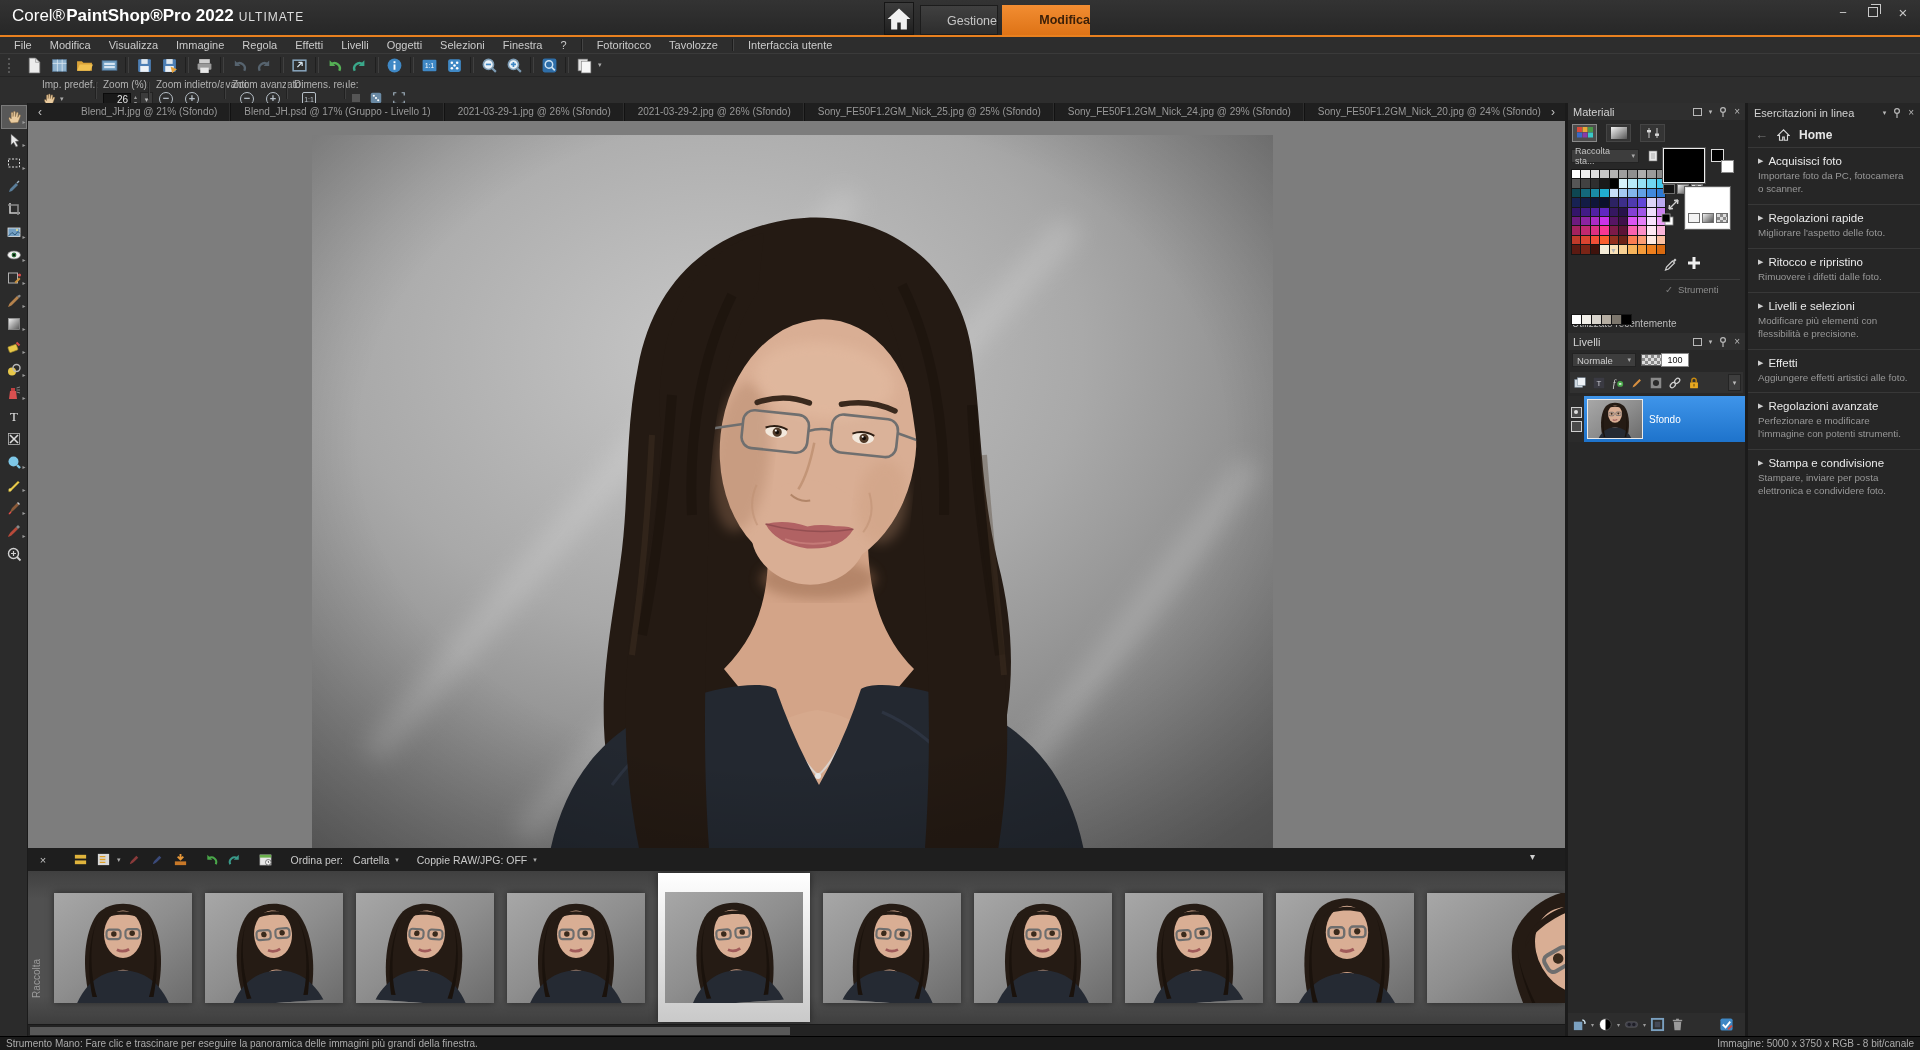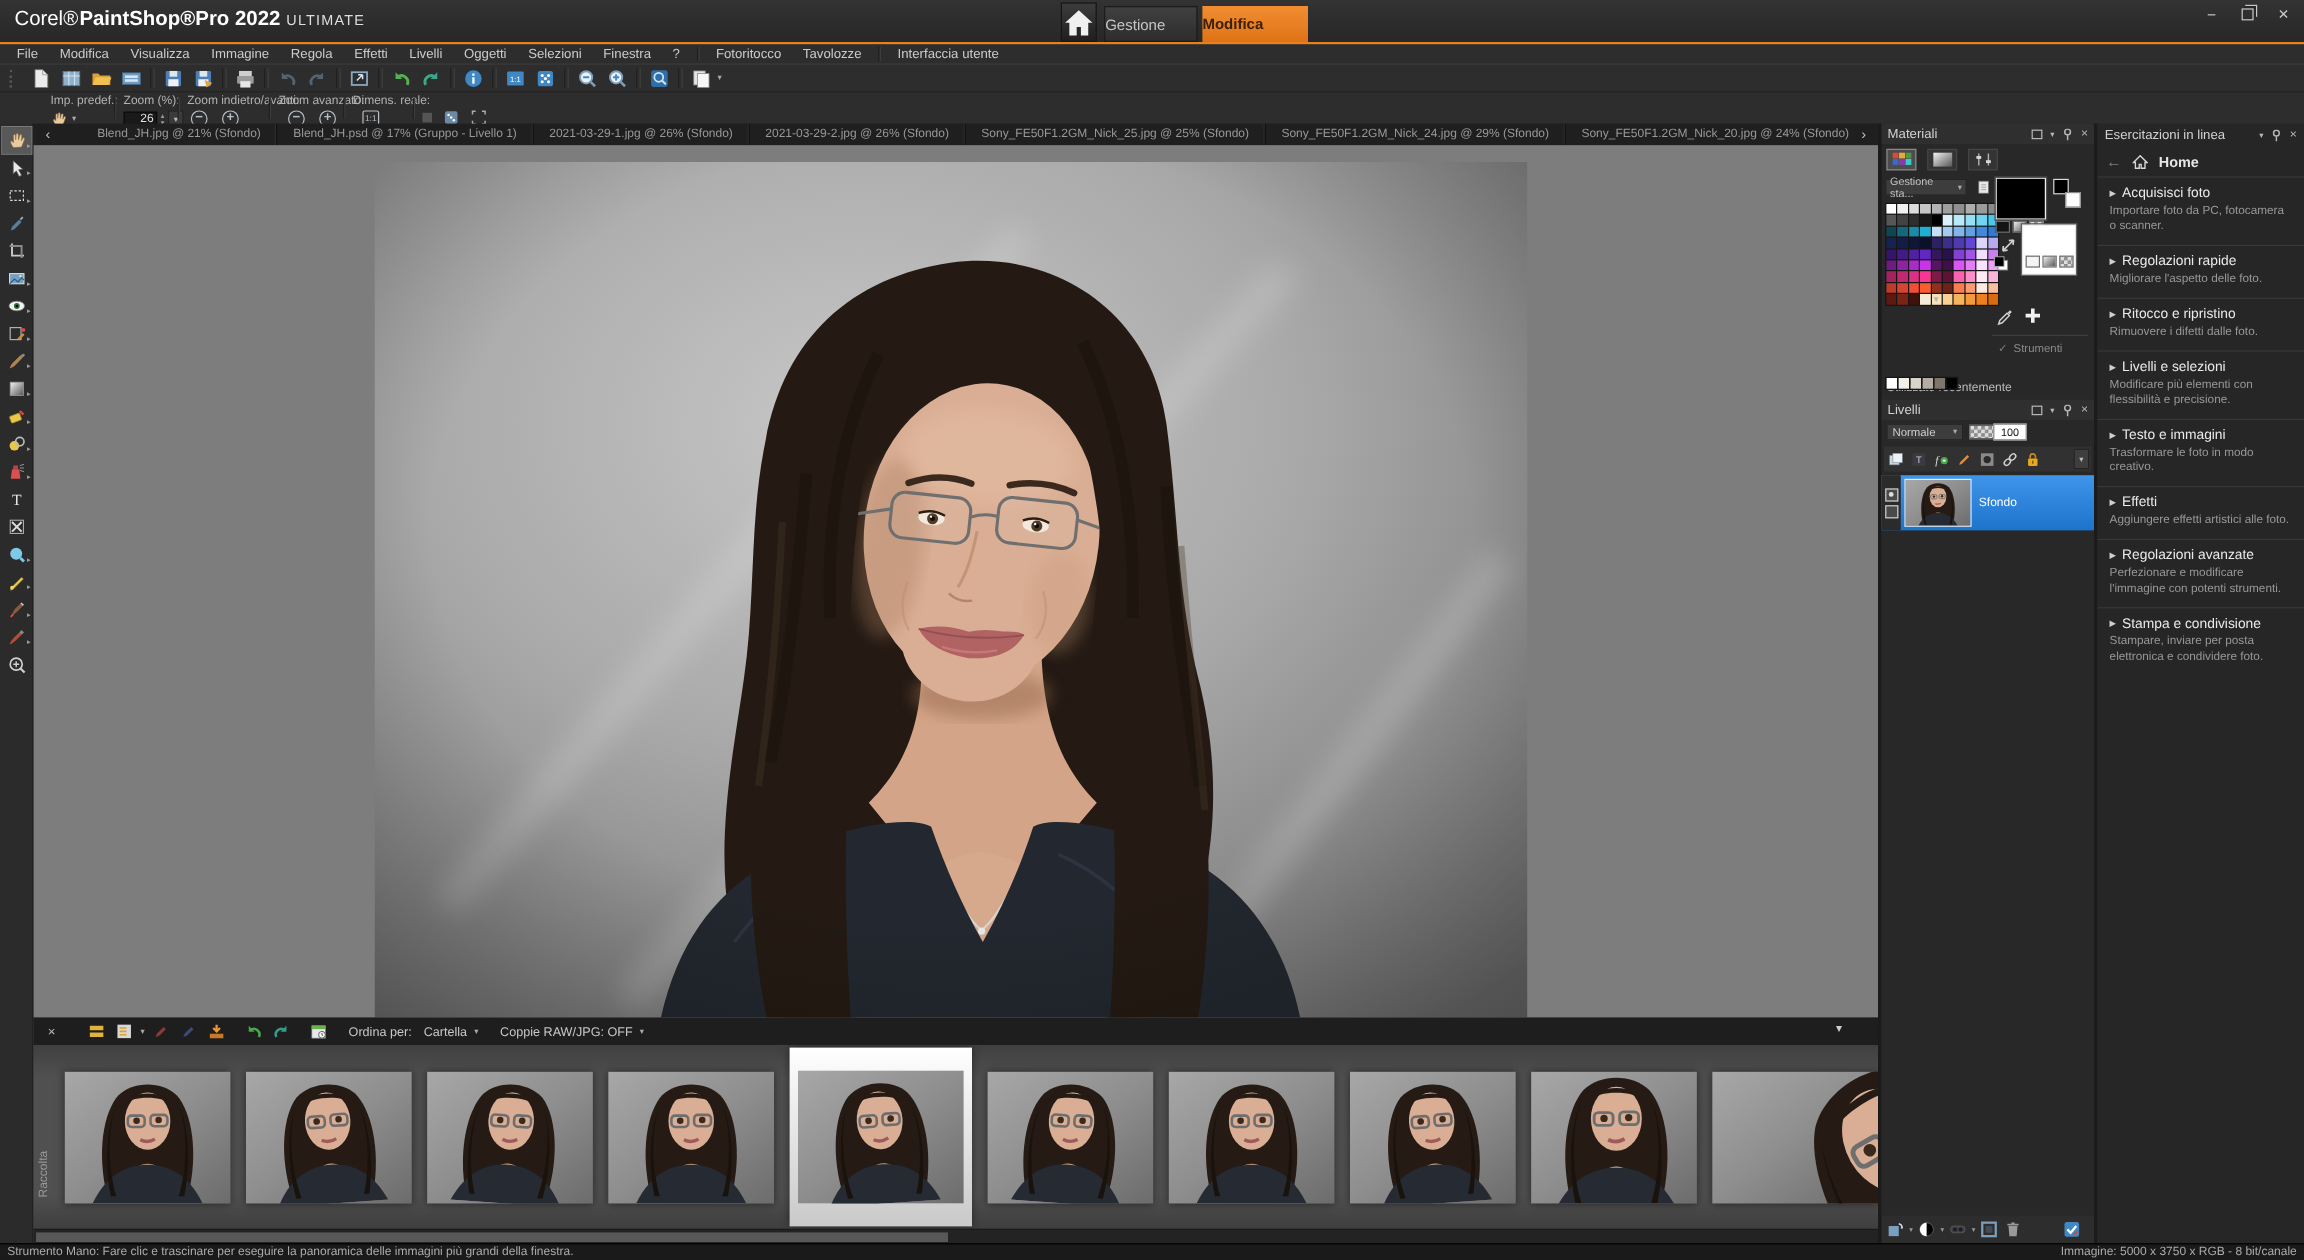--- a/index.html
+++ b/index.html
@@ -4,21 +4,21 @@
 <style>
 html,body{margin:0;padding:0;background:#111}
 .app{position:relative;width:1920px;height:1050px;background:#404040;overflow:hidden;
   font-family:"Liberation Sans",sans-serif;color:#ccc;cursor:default}
 svg{display:block}
 
 .titlebar{position:absolute;left:0;top:0;width:1920px;height:35px;background:linear-gradient(#333,#272727);border-bottom:2px solid #e8801f;box-sizing:content-box}
 .title{position:absolute;left:12px;top:6px;font-size:17px;color:#fff;white-space:nowrap}
 .t1{font-weight:400}.t2{font-weight:700;margin-left:1px}.t3{font-weight:300;font-size:12px;margin-left:5px;color:#dedede;letter-spacing:1px}
 .home-btn{position:absolute;left:884px;top:2px;width:30px;height:33px;background:linear-gradient(#3c3c3c,#1f1f1f);border:1px solid #161616;display:flex;align-items:center;justify-content:center;box-sizing:border-box}
-.ws-tab{position:absolute;top:5px;height:30px;line-height:30px;text-align:left;font-size:12.5px;box-sizing:border-box}
+.ws-tab{position:absolute;top:5px;height:30px;line-height:30px;text-align:right;font-size:12.5px;box-sizing:border-box}
 .ws-gestione{left:920px;width:78px;background:linear-gradient(#404040,#2d2d2d);border:1px solid #1c1c1c;color:#c6c6c6}
 .ws-modifica{left:1002px;width:88px;background:linear-gradient(#f28d32,#de7316);color:#3c2008;font-weight:600}
 .winctl{position:absolute;right:10px;top:6px;display:flex;gap:16px;align-items:center;color:#c9c9c9;font-size:13px}
 .winctl>span{width:14px;text-align:center;line-height:14px}
 .rest{display:inline-block;width:8px;height:8px;border:1px solid #c9c9c9;box-shadow:2px -2px 0 0 #272727,3px -3px 0 0 #c9c9c9}
 
 .menubar{position:absolute;left:0;top:37px;width:1920px;height:16px;background:#2d2d2d;display:flex;align-items:center;font-size:11px;color:#cbcbcb;padding-left:5px;box-sizing:border-box}
 .mi{padding:0 9px;line-height:16px}
 .msep{width:1px;height:12px;background:#1d1d1d;border-right:1px solid #444;margin:0 5px}
 
@@ -850,21 +850,21 @@
           </span>
         <span class="mtab">
             <svg width="16" height="12" viewBox="0 0 16 12">
               <path d="M4 1v10M12 1v10" stroke="#b0b0b0" stroke-width="1.2"></path>
               <rect x="2" y="3" width="4" height="2.4" fill="#d8d8d8"></rect>
               <rect x="10" y="6.5" width="4" height="2.4" fill="#d8d8d8"></rect>
             </svg>
           </span>
       </div>
       <div class="mdrop">
-        <span>Gestione sta...</span>
+        <span>Raccolta sta...</span>
           <span class="arr">▾</span>
       </div>
       <span class="mdropbtn">
           <svg width="12" height="12" viewBox="0 0 12 12">
             <rect x="1" y="1" width="8" height="10" fill="#e8e8e8" stroke="#777" stroke-width=".6"></rect>
             <path d="M3 4h4M3 6h4M3 8h4" stroke="#999" stroke-width=".7"></path>
           </svg>
         </span>
       <div id="palette-grid">
           <div class="sw" style="background:#ffffff"></div>
@@ -1174,27 +1174,20 @@
         <div class="tsec">
     <div class="tt">
             <span class="tri">▶</span>
             <span>Livelli e selezioni</span>
           </div>
     <div class="td">Modificare più elementi con flessibilità e precisione.</div>
         </div>
         <div class="tsec">
     <div class="tt">
             <span class="tri">▶</span>
-            <span>Testo e immagini</span>
-          </div>
-    <div class="td">Trasformare le foto in modo creativo.</div>
-        </div>
-        <div class="tsec">
-    <div class="tt">
-            <span class="tri">▶</span>
             <span>Effetti</span>
           </div>
     <div class="td">Aggiungere effetti artistici alle foto.</div>
         </div>
         <div class="tsec">
     <div class="tt">
             <span class="tri">▶</span>
             <span>Regolazioni avanzate</span>
           </div>
     <div class="td">Perfezionare e modificare l'immagine con potenti strumenti.</div>

